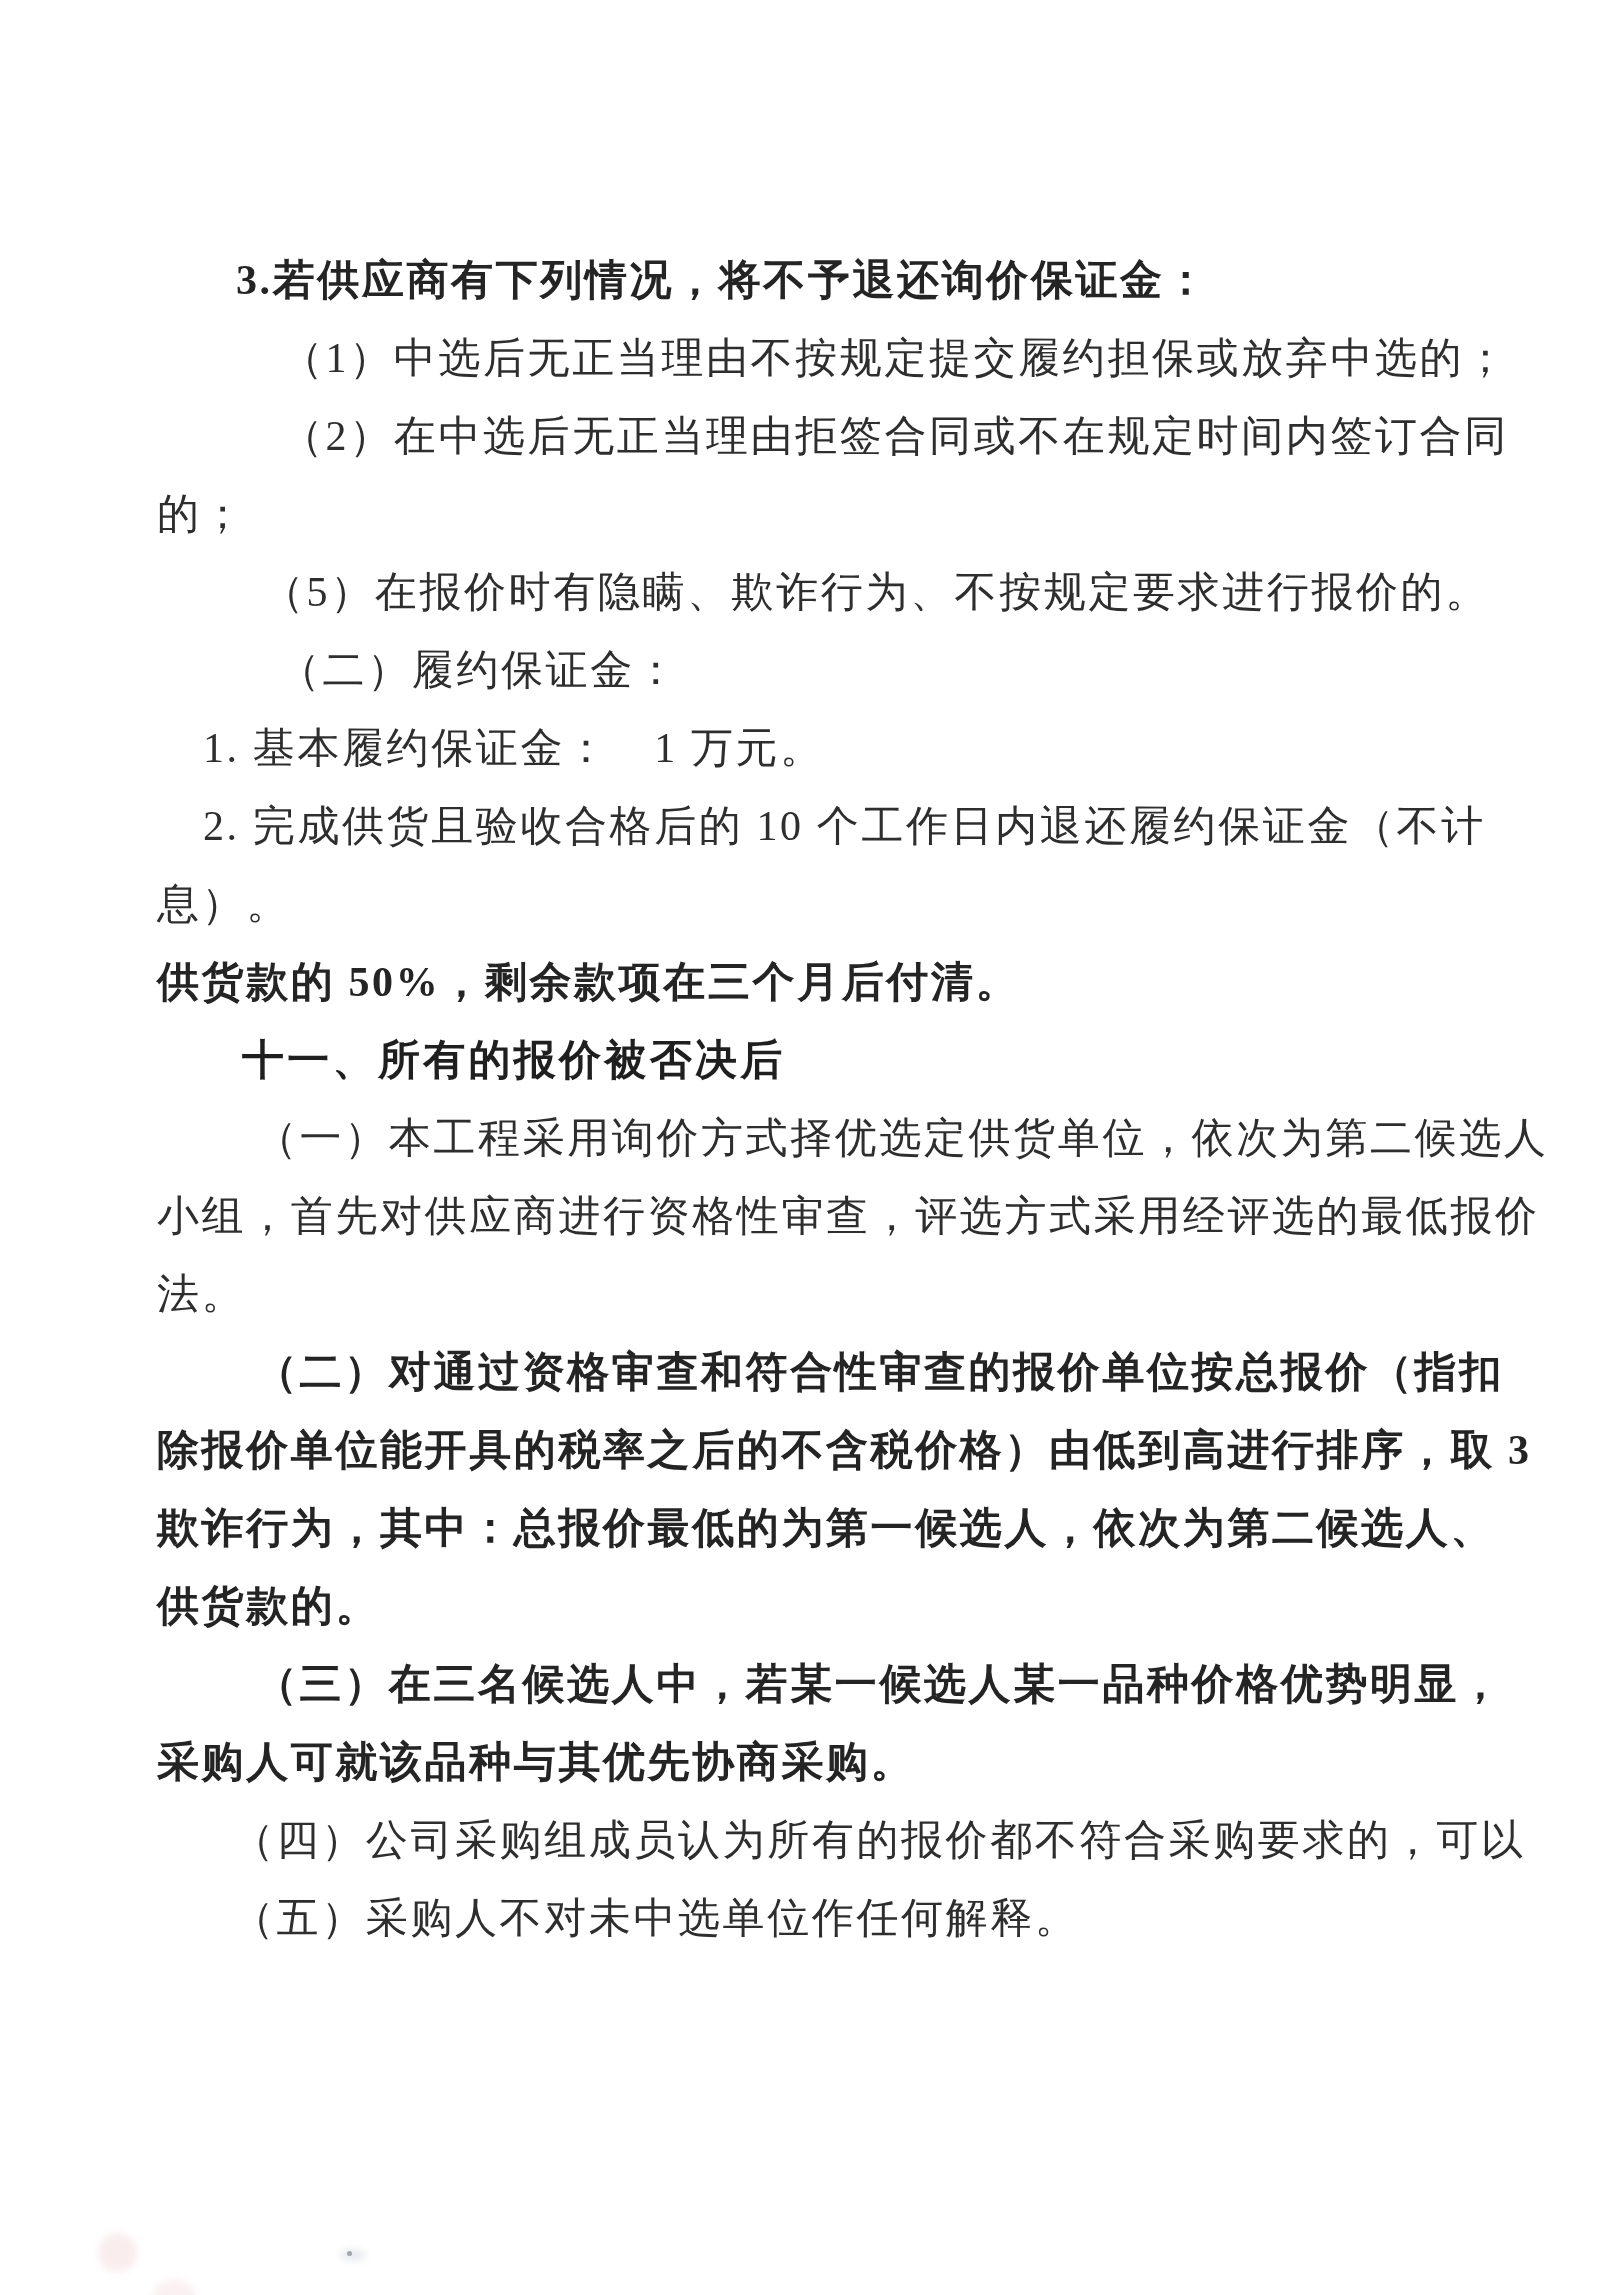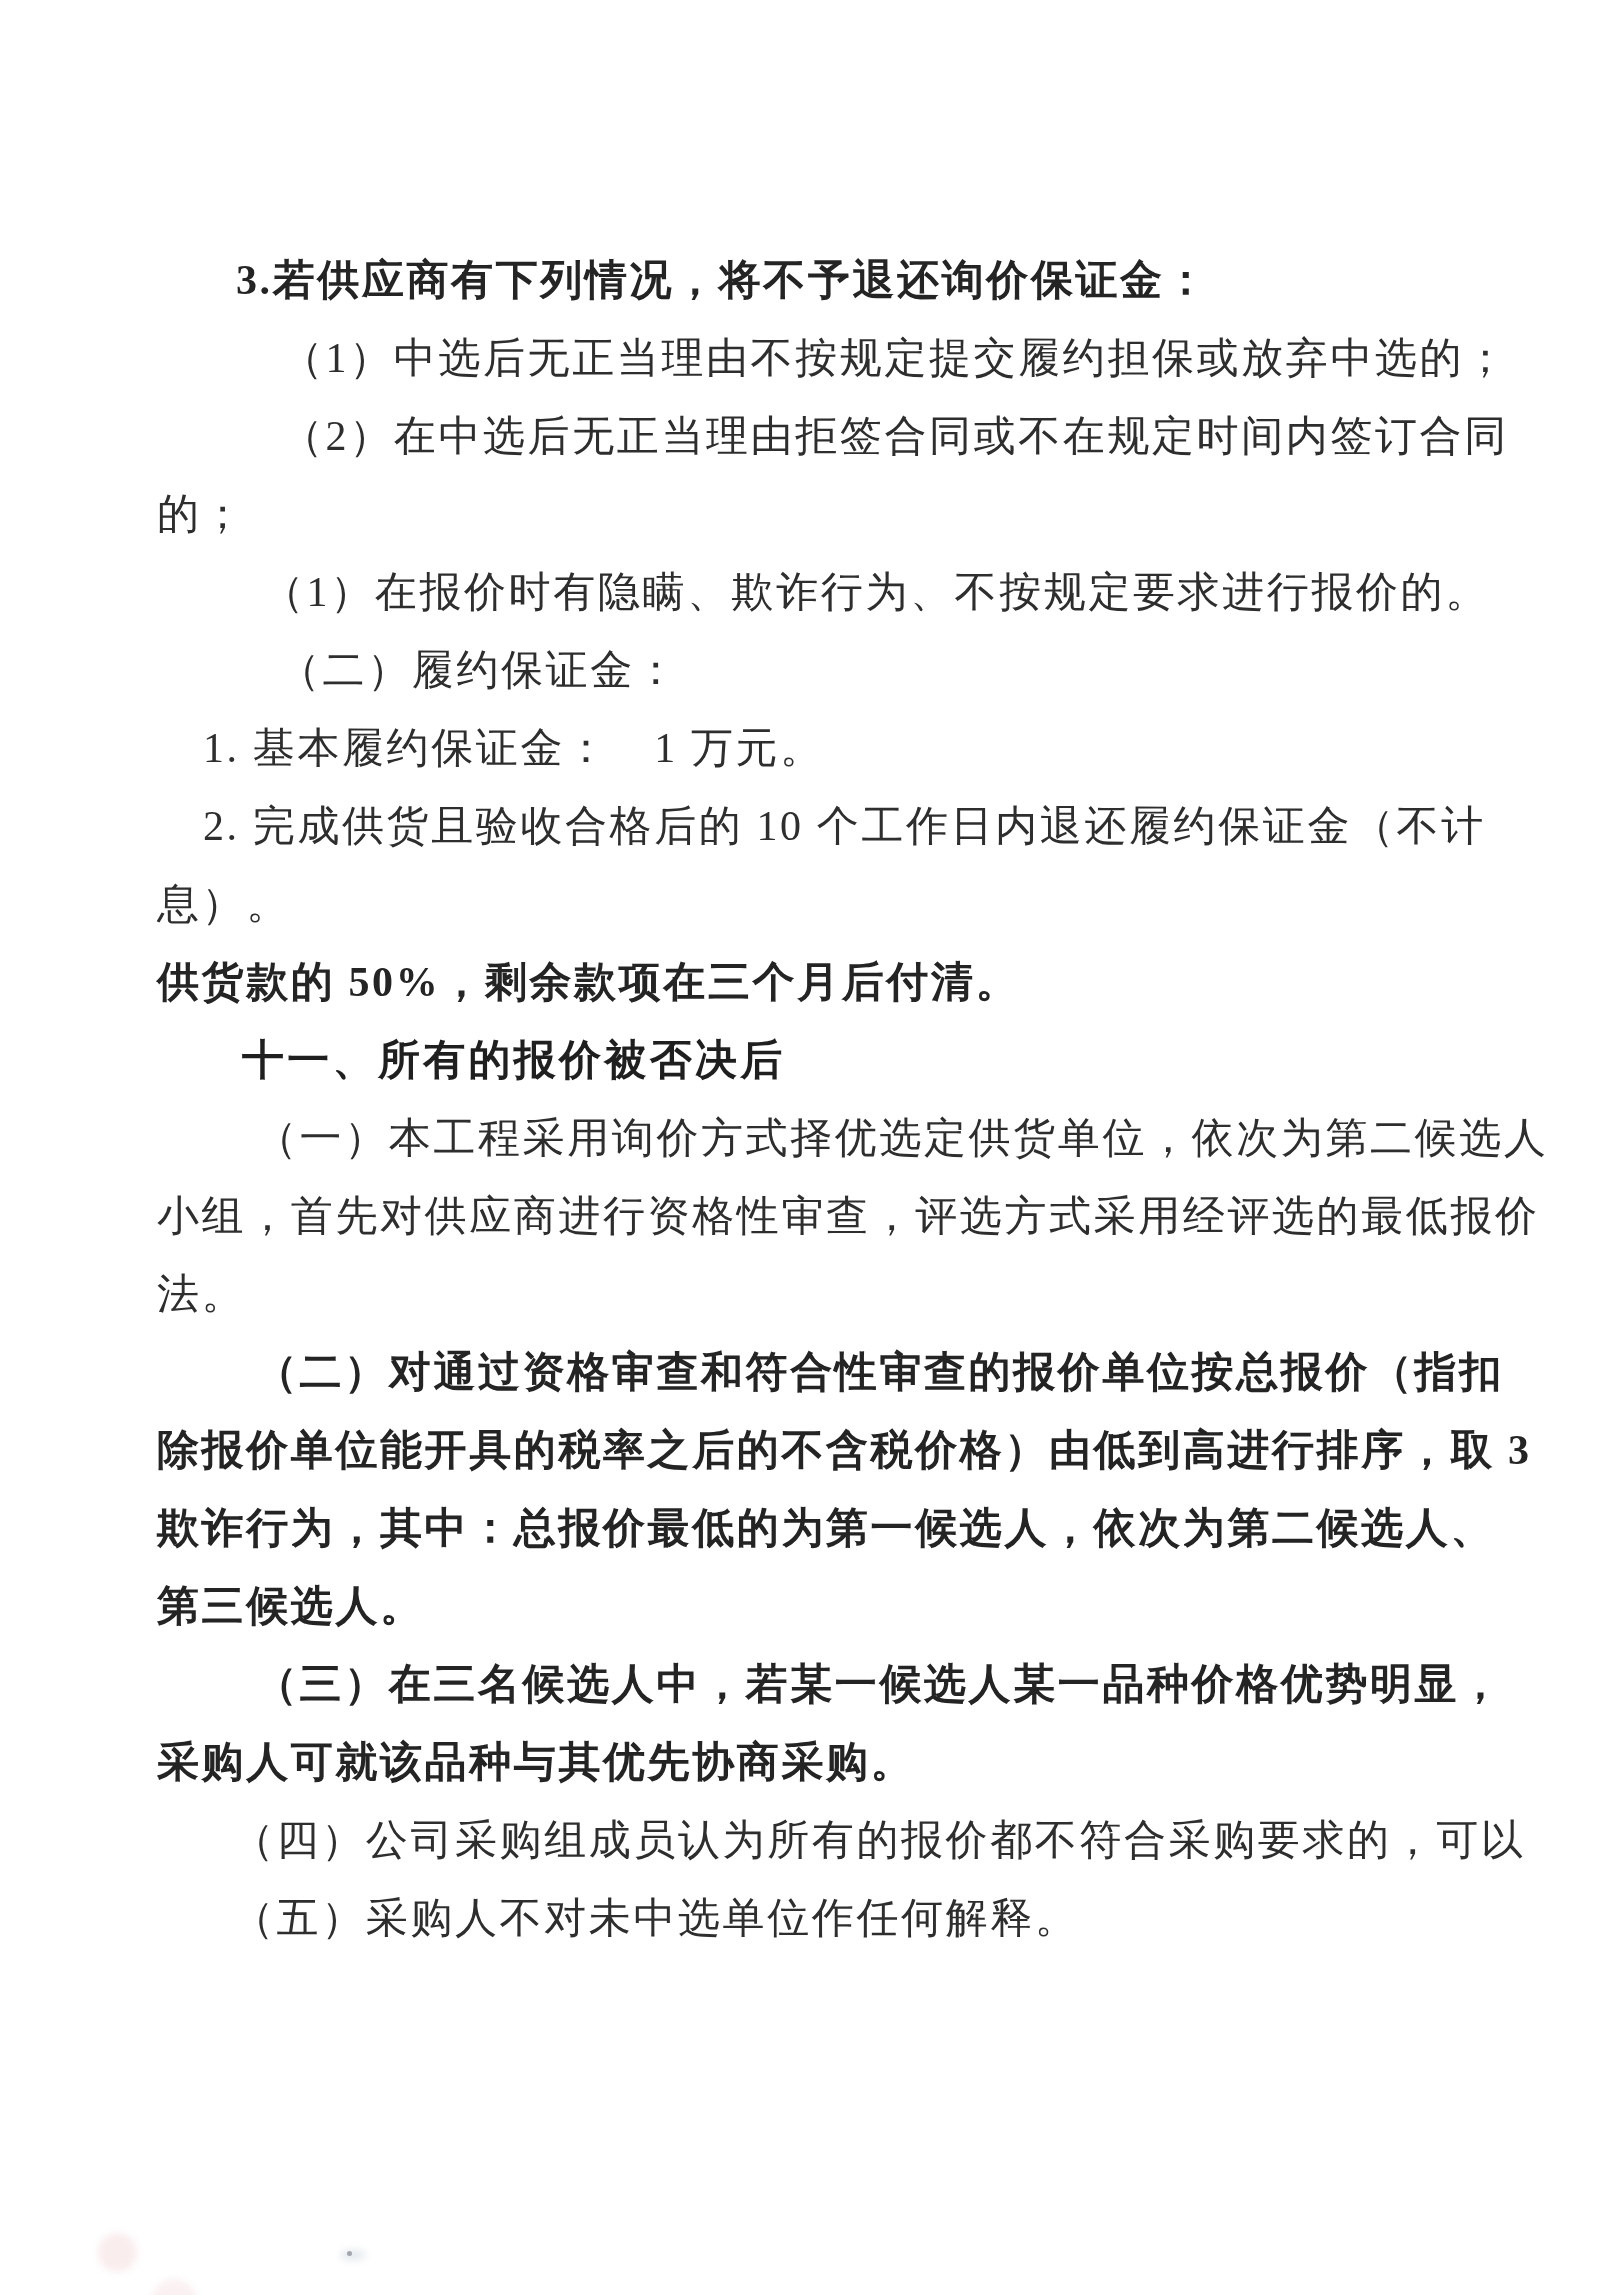--- a/index.html
+++ b/index.html
@@ -64,34 +64,34 @@
 </head>
 <body>
 
 <div class="page">
   <div class="textblock">
 
     <div class="line i120 bold"><span>3.若供应商有下列情况，将不予退还询价保证金：</span></div>
     <div class="line i190"><span>（1）中选后无正当理由不按规定提交履约担保或放弃中选的；</span></div>
     <div class="line i190"><span>（2）在中选后无正当理由拒签合同或不在规定时间内签订合同</span></div>
     <div class="line i0"><span>的；</span></div>
-    <div class="line i160"><span>（1）在报价时有隐瞒、欺诈行为、不按规定要求进行报价的。</span></div>
+    <div class="line i160"><span>（5）在报价时有隐瞒、欺诈行为、不按规定要求进行报价的。</span></div>
     <div class="line i185"><span>（二）履约保证金：</span></div>
     <div class="line i70"><span>1. 基本履约保证金：　1 万元。</span></div>
     <div class="line i70"><span>2. 完成供货且验收合格后的 10 个工作日内退还履约保证金（不计</span></div>
     <div class="line i0"><span>息）。</span></div>
     <div class="line i0 bold"><span>供货款的 50%，剩余款项在三个月后付清。</span></div>
     <div class="line i130"><span class="hei">十一、所有的报价被否决后</span></div>
     <div class="line i150"><span>（一）本工程采用询价方式择优选定供货单位，依次为第二候选人</span></div>
     <div class="line i0"><span>小组，首先对供应商进行资格性审查，评选方式采用经评选的最低报价</span></div>
     <div class="line i0"><span>法。</span></div>
     <div class="line i150 bold"><span>（二）对通过资格审查和符合性审查的报价单位按总报价（指扣</span></div>
     <div class="line i0 bold"><span>除报价单位能开具的税率之后的不含税价格）由低到高进行排序，取 3</span></div>
     <div class="line i0 bold"><span>欺诈行为，其中：总报价最低的为第一候选人，依次为第二候选人、</span></div>
-    <div class="line i0 bold"><span>第三候选人。</span></div>
+    <div class="line i0 bold"><span>供货款的。</span></div>
     <div class="line i150 bold"><span>（三）在三名候选人中，若某一候选人某一品种价格优势明显，</span></div>
     <div class="line i0 bold"><span>采购人可就该品种与其优先协商采购。</span></div>
     <div class="line i115"><span>（四）公司采购组成员认为所有的报价都不符合采购要求的，可以</span></div>
     <div class="line i115"><span>（五）采购人不对未中选单位作任何解释。</span></div>
 
   </div>
 
   <div class="smudge smudge-pink-1"></div>
   <div class="smudge smudge-pink-2"></div>
   <div class="smudge smudge-gray-1"></div>

